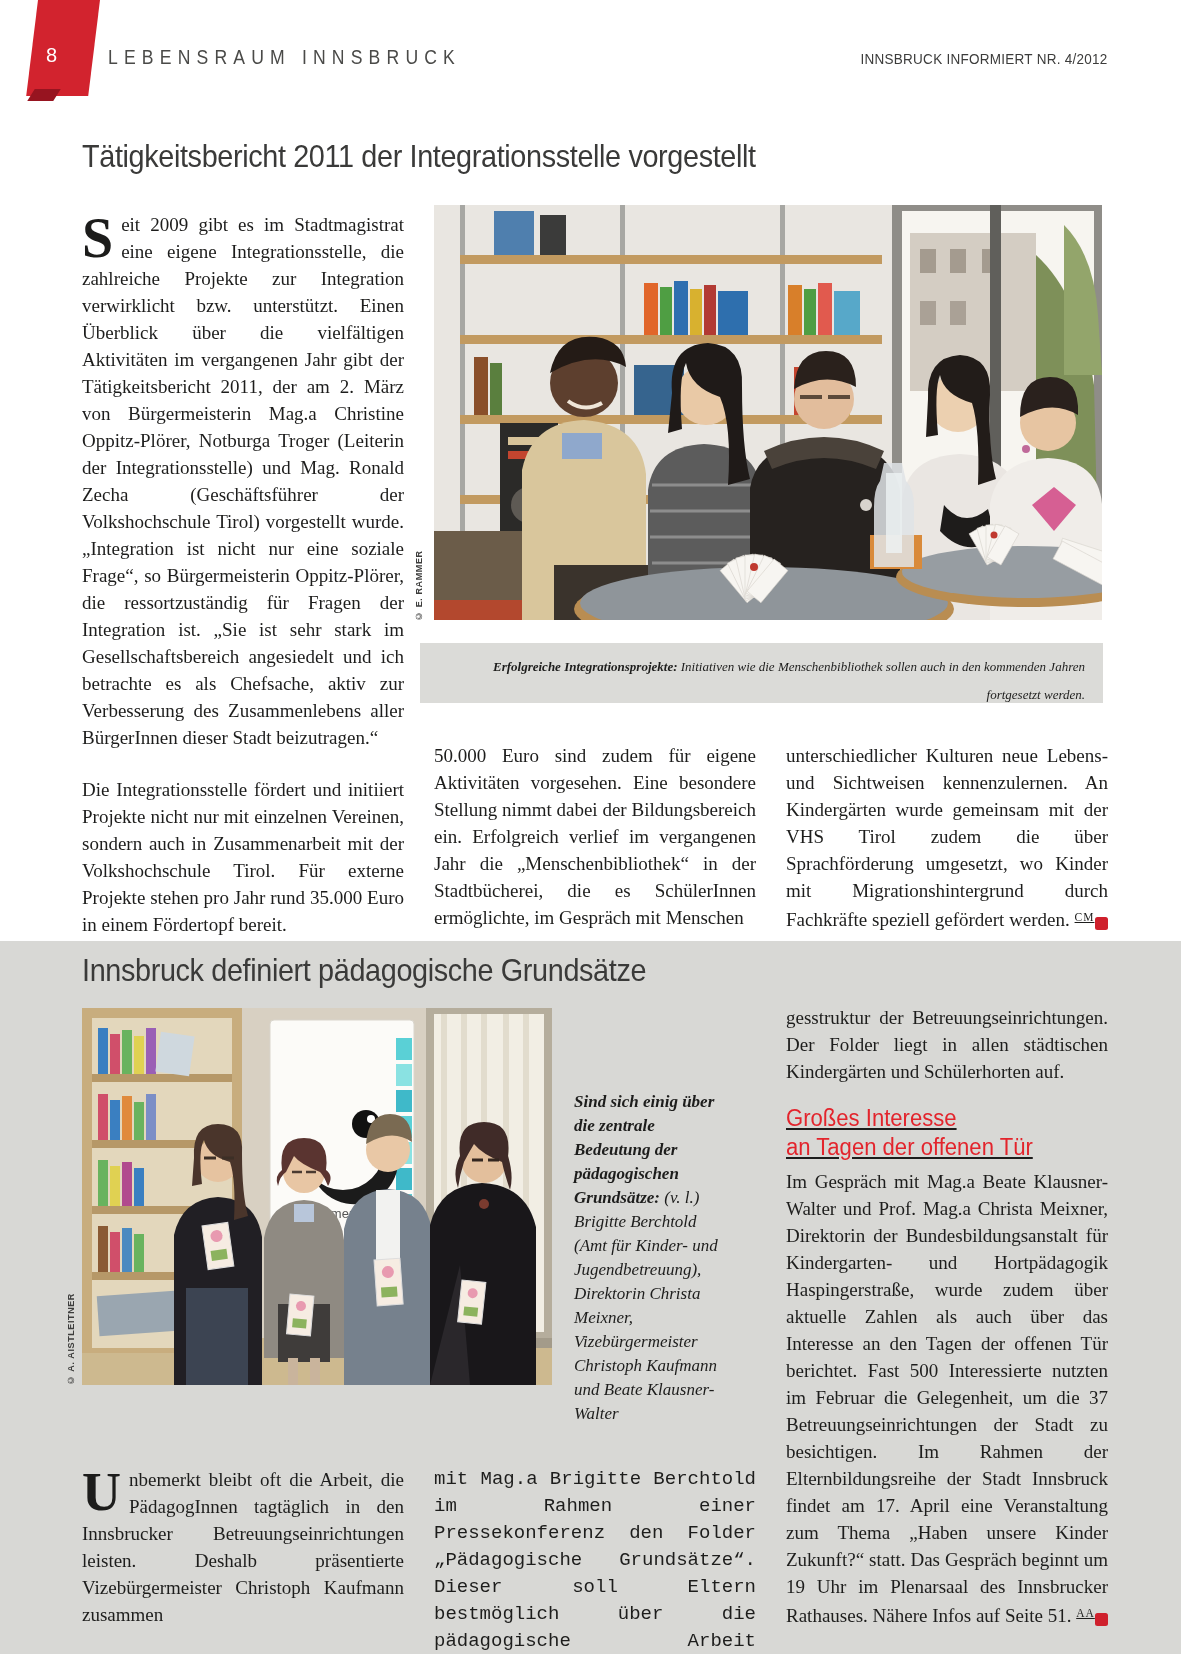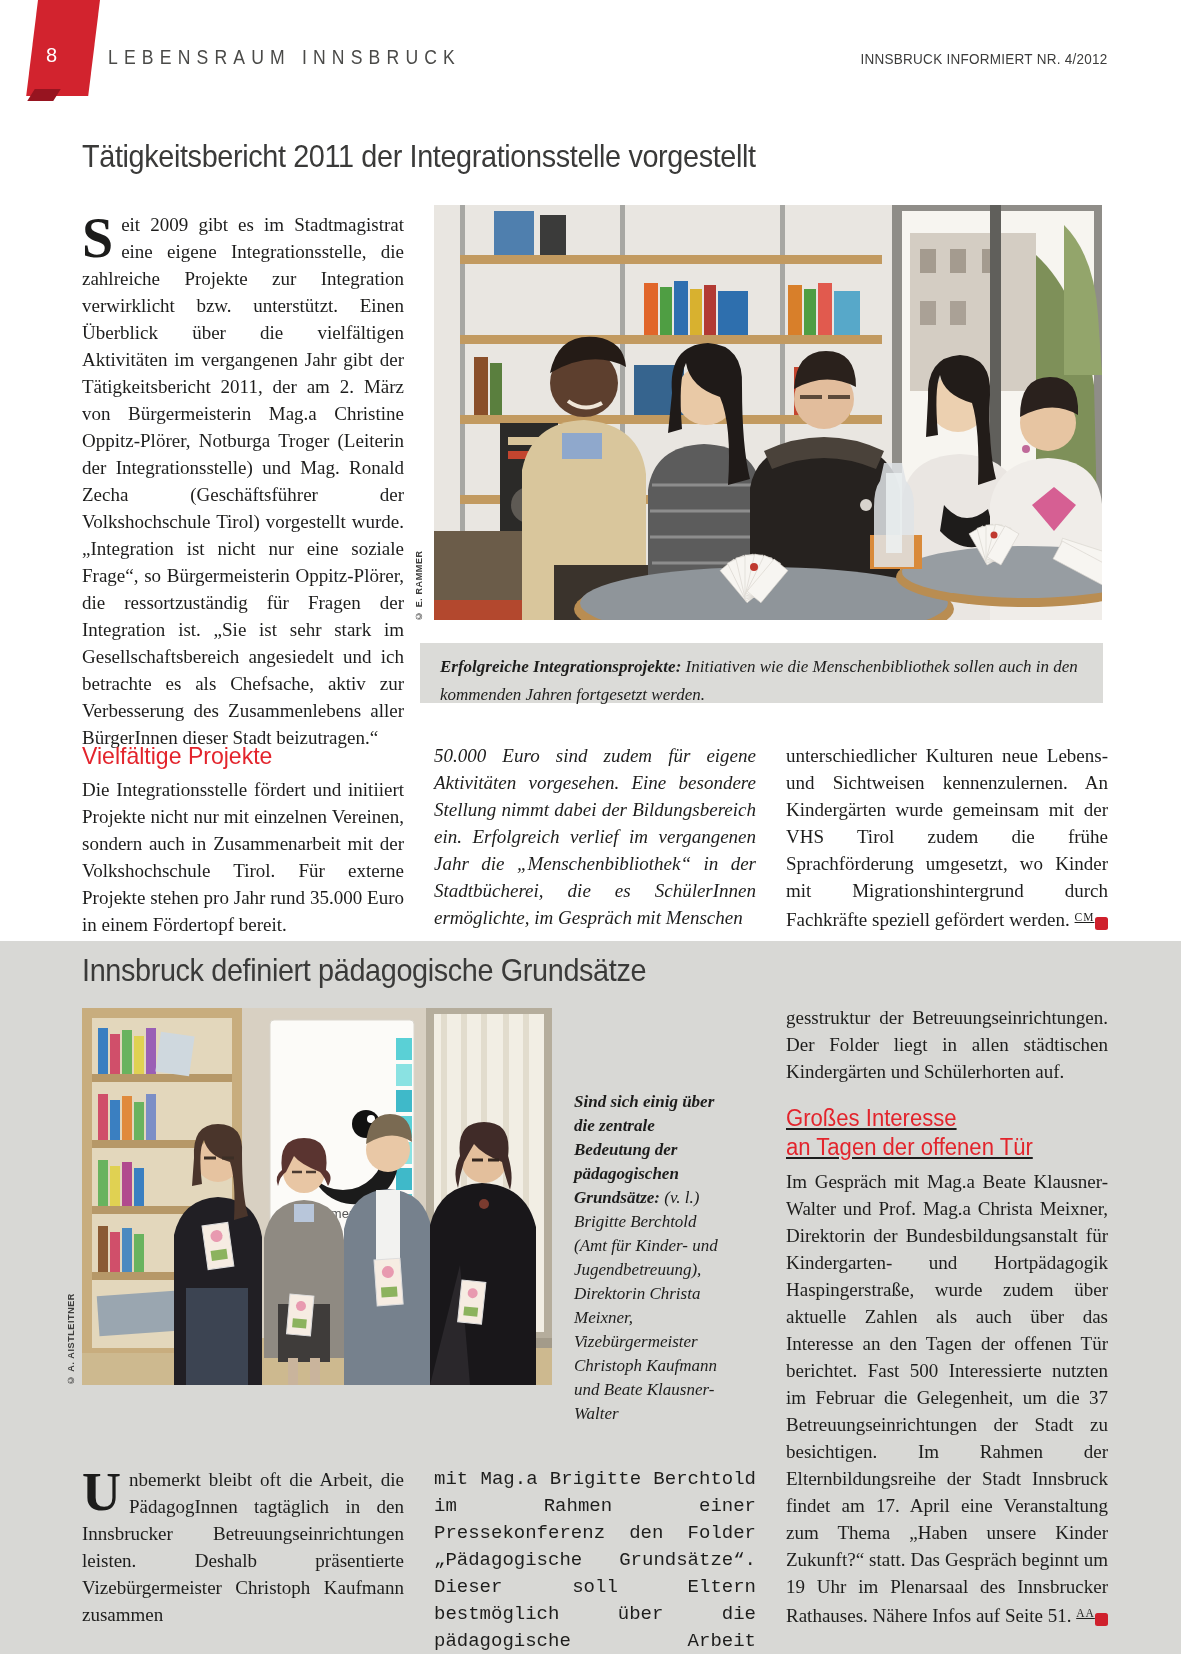--- a/index.html
+++ b/index.html
@@ -29,21 +29,21 @@
            transform:scaleX(.96);transform-origin:0 0;white-space:nowrap;}
   .initials{font-size:11.5px;letter-spacing:1px;vertical-align:5px;text-decoration:underline;}
   .endsq{position:absolute;right:0;bottom:3px;width:13px;height:13px;border-radius:2.5px;background:#cf202c;}
 
   
   .photo{position:absolute;overflow:hidden;background:#ccc;}
   .photo svg{display:block;}
   .vcredit{position:absolute;writing-mode:vertical-rl;transform:rotate(180deg);
            font:700 9px "Liberation Sans",sans-serif;color:#3d3d3c;letter-spacing:.6px;white-space:nowrap;}
   .caption-box{position:absolute;left:420px;top:643px;width:683px;height:60px;background:#dbdbd8;}
-  .caption-box p{margin:10px 0 0 20px;width:645px;font-style:italic;font-size:17px;line-height:28px;}
+  .caption-box p{margin:10px 0 0 20px;width:645px;font-style:italic;font-size:13px;line-height:28px;text-align:right;}
   .cap-lead{font-weight:700;}
 
   
   .gray-band{position:absolute;left:0;top:941px;width:1181px;height:713px;background:#d8d8d5;}
   .caption2{position:absolute;left:574px;top:1090px;width:158px;font-style:italic;
             font-size:17px;line-height:24px;text-align:left;}
 </style>
 </head>
 <body>
 
@@ -190,31 +190,28 @@
           <rect x="-30" y="-2" width="60" height="20" transform="rotate(10)"></rect>
       </g>
     </svg>
   </div>
   <div class="vcredit" style="left:414px;top:543px;height:78px;">© E. RAMMER</div>
 
   <div class="caption-box">
     <p><span class="cap-lead">Erfolgreiche Integrationsprojekte:</span><span> Initiativen wie die Menschenbibliothek sollen auch in den kommenden Jahren fortgesetzt werden.</span></p>
   </div>
 
-  <div class="col" style="left:82px;top:742px;">
-    <h2 class="red-sub">Vielfältige Projekte</h2>
-  </div>
   <div class="col" style="left:82px;top:776px;">
     <p class="body">Die Integrationsstelle fördert und initiiert Projekte nicht nur mit einzelnen Vereinen, sondern auch in Zusammenarbeit mit der Volkshochschule Tirol. Für externe Projekte stehen pro Jahr rund 35.000 Euro in einem Fördertopf bereit.</p>
   </div>
-  <div class="col" style="left:434px;top:742px;font-style:italic;">
+  <div class="col" style="left:434px;top:742px;">
     <p class="body">50.000 Euro sind zudem für eigene Aktivitäten vorgesehen. Eine besondere Stellung nimmt dabei der Bildungsbereich ein. Erfolgreich verlief im vergangenen Jahr die „Menschenbibliothek“ in der Stadtbücherei, die es SchülerInnen ermöglichte, im Gespräch mit Menschen</p>
   </div>
   <div class="col" style="left:786px;top:742px;">
-    <p class="body"><span>unterschiedlicher Kulturen neue Lebens- und Sichtweisen kennenzulernen. An Kindergärten wurde gemeinsam mit der VHS Tirol zudem die frühe Sprachförderung umgesetzt, wo Kinder mit Migrationshintergrund durch Fachkräfte speziell gefördert werden. </span><span class="initials">CM</span><span class="endsq"></span></p>
+    <p class="body"><span>unterschiedlicher Kulturen neue Lebens- und Sichtweisen kennenzulernen. An Kindergärten wurde gemeinsam mit der VHS Tirol zudem die über Sprachförderung umgesetzt, wo Kinder mit Migrationshintergrund durch Fachkräfte speziell gefördert werden. </span><span class="initials">CM</span><span class="endsq"></span></p>
   </div>
 
   <div class="gray-band"></div>
 
   <h1 class="headline" style="left:82px;top:952px;">Innsbruck definiert pädagogische Grundsätze</h1>
 
   <div class="photo" style="left:82px;top:1008px;width:470px;height:377px;">
     <svg width="470" height="377" viewBox="0 0 470 377">
       <rect width="470" height="377" fill="#d8d0c2"></rect>
       <rect x="0" y="330" width="470" height="47" fill="#cdb98f"></rect>

